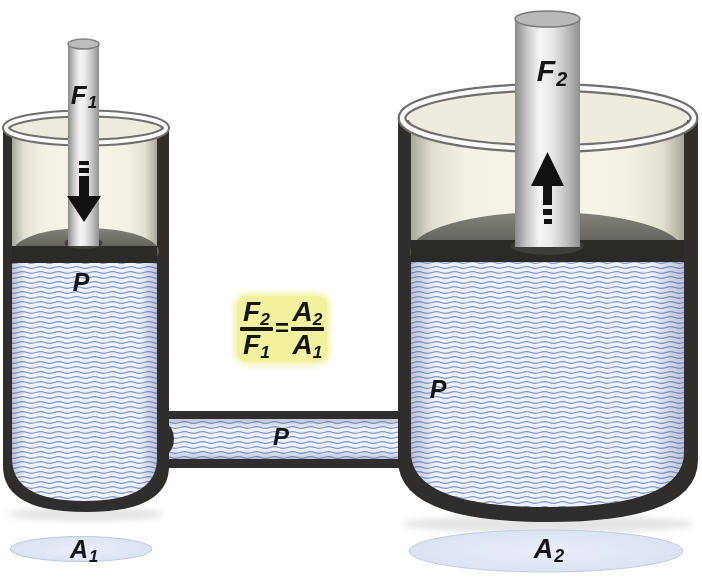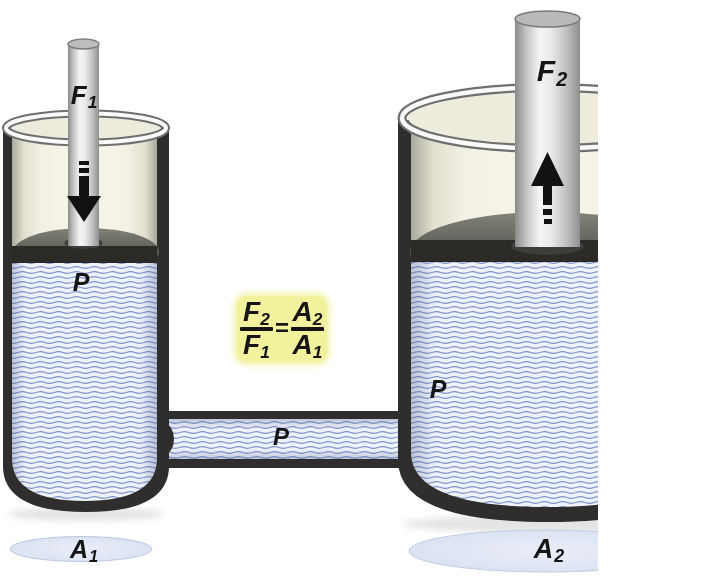--- a/index.html
+++ b/index.html
@@ -1,18 +1,18 @@
 <!DOCTYPE html>
 <html><head>
 <meta charset="utf-8">
 <style>
   html,body{margin:0;padding:0;background:#ffffff;}
   .stage{
     position:relative;
-    width:598px;height:579px;
+    width:702px;height:579px;
     background:#ffffff;
     overflow:hidden;
     font-family:"Liberation Sans",sans-serif;
   }
   .stage svg{position:absolute;left:0;top:0;}
   .lbl{
     position:absolute;
     transform:translate(-50%,-50%);
     font-style:italic;
     font-weight:700;

